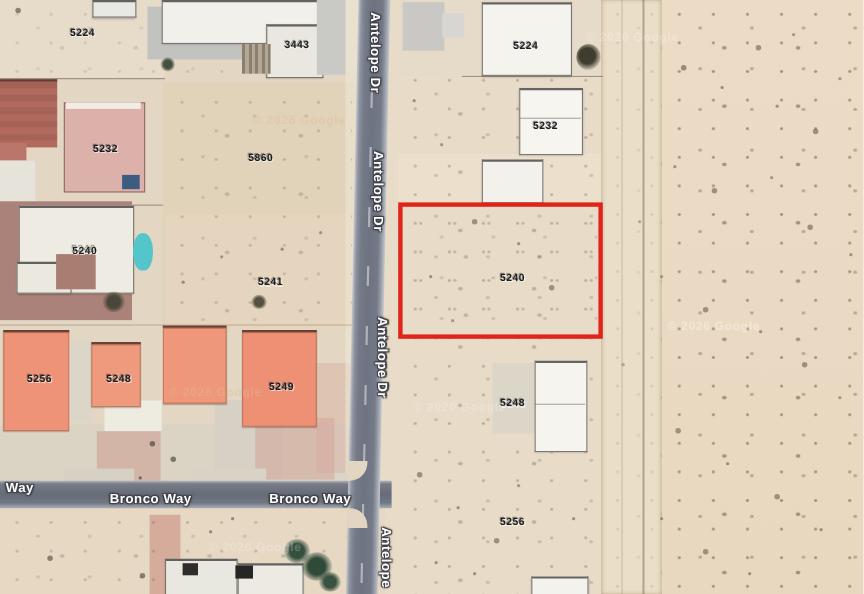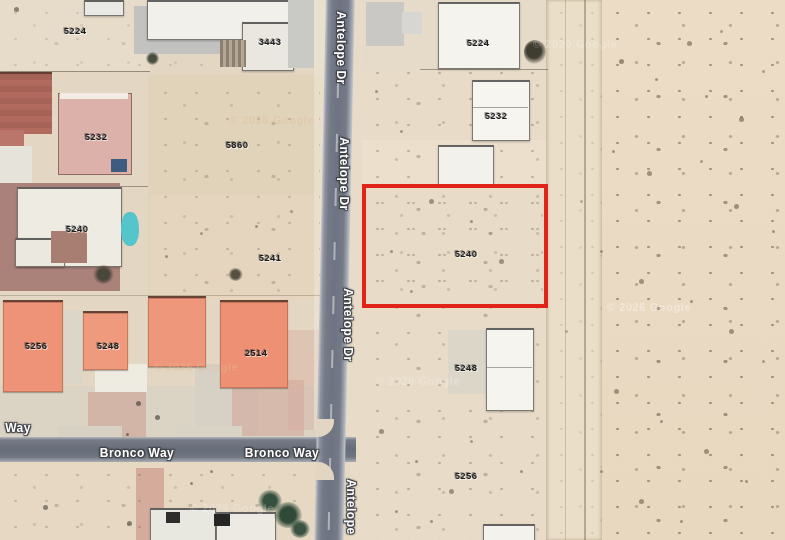--- a/index.html
+++ b/index.html
@@ -34,21 +34,21 @@
   .tree{border-radius:50%;}
   
   .plabel{transform:translate(-50%,-50%);font-weight:bold;font-size:9.5px;letter-spacing:.4px;
     color:#1d1d1d;white-space:nowrap;z-index:40;
     text-shadow:-1px -1px 0 rgba(0,0,0,.35),1px 1px 0 rgba(255,255,255,.55),0 0 2px rgba(255,255,255,.5);}
   .slabel{font-weight:bold;font-size:12px;letter-spacing:.5px;color:#fff;white-space:nowrap;z-index:36;
     text-shadow:1px 1px 1px #3c3f45,-1px -1px 1px #3c3f45,1px -1px 1px #3c3f45,-1px 1px 1px #3c3f45,0 0 3px #33363c;}
   .hlabel{transform:translate(-50%,-50%);}
   .vlabel{transform:translate(-50%,-50%) rotate(90deg);}
   .wmark{transform:translate(-50%,-50%);font-weight:bold;font-size:11px;letter-spacing:.6px;
-    white-space:nowrap;z-index:45;color:rgba(255,255,255,.34);margin-top:10px;}
+    white-space:nowrap;z-index:45;color:rgba(255,255,255,.34);}
   .wmark.warm{color:rgba(225,190,150,.38);}
   .wmark.faint{color:rgba(255,255,255,.22);}
   #highlight-rect{left:362px;top:184px;width:178px;height:116px;border:4px solid #e02418;z-index:30;}
 </style>
 </head>
 <body>
 
 <div class="map">
 
   <div class="a" style="left:0;top:0;width:340px;height:540px;background:#e3d6c2;"></div>
@@ -158,35 +158,35 @@
 
   <div class="a" id="road-bronco"></div>
   <div class="a" id="road-antelope"></div>
   <div class="a fillet" style="left:316px;top:419px;border-bottom-right-radius:16px;"></div>
   <div class="a fillet" style="left:316px;top:462px;border-top-right-radius:16px;"></div>
 
   <span class="a slabel vlabel" style="left:341px;top:48px;">Antelope Dr</span>
   <span class="a slabel vlabel" style="left:344px;top:174px;">Antelope Dr</span>
   <span class="a slabel vlabel" style="left:348px;top:325px;">Antelope Dr</span>
   <span class="a slabel vlabel" style="left:351px;top:507px;">Antelope</span>
-  <span class="a slabel hlabel" style="left:18px;top:428px;">Way</span>
+  <span class="a slabel hlabel" style="left:18px;top:443px;">Way</span>
   <span class="a slabel hlabel" style="left:137px;top:453px;">Bronco Way</span>
   <span class="a slabel hlabel" style="left:282px;top:453px;">Bronco Way</span>
 
   <div class="a" id="highlight-rect"></div>
 
   <span class="a plabel" style="left:75px;top:30px;">5224</span>
   <span class="a plabel" style="left:270px;top:41px;">3443</span>
   <span class="a plabel" style="left:96px;top:136px;">5232</span>
   <span class="a plabel" style="left:237px;top:144px;">5860</span>
   <span class="a plabel" style="left:77px;top:228px;">5240</span>
-  <span class="a plabel" style="left:252px;top:257px;padding-left:36px;">5241</span>
+  <span class="a plabel" style="left:228px;top:257px;padding-left:36px;">5241</span>
   <span class="a plabel" style="left:36px;top:345px;">5256</span>
   <span class="a plabel" style="left:108px;top:345px;">5248</span>
-  <span class="a plabel" style="left:256px;top:352px;">2514</span>
+  <span class="a plabel" style="left:256px;top:352px;">5249</span>
   <span class="a plabel" style="left:478px;top:42px;">5224</span>
   <span class="a plabel" style="left:496px;top:115px;">5232</span>
   <span class="a plabel" style="left:466px;top:253px;">5240</span>
   <span class="a plabel" style="left:466px;top:367px;">5248</span>
   <span class="a plabel" style="left:466px;top:475px;">5256</span>
 
   <span class="a wmark warm" style="left:272px;top:110px;">© 2026 Google</span>
   <span class="a wmark faint" style="left:575px;top:34px;">© 2020 Google</span>
   <span class="a wmark" style="left:649px;top:297px;">© 2026 Google</span>
   <span class="a wmark warm" style="left:196px;top:357px;">© 2026 Google</span>

